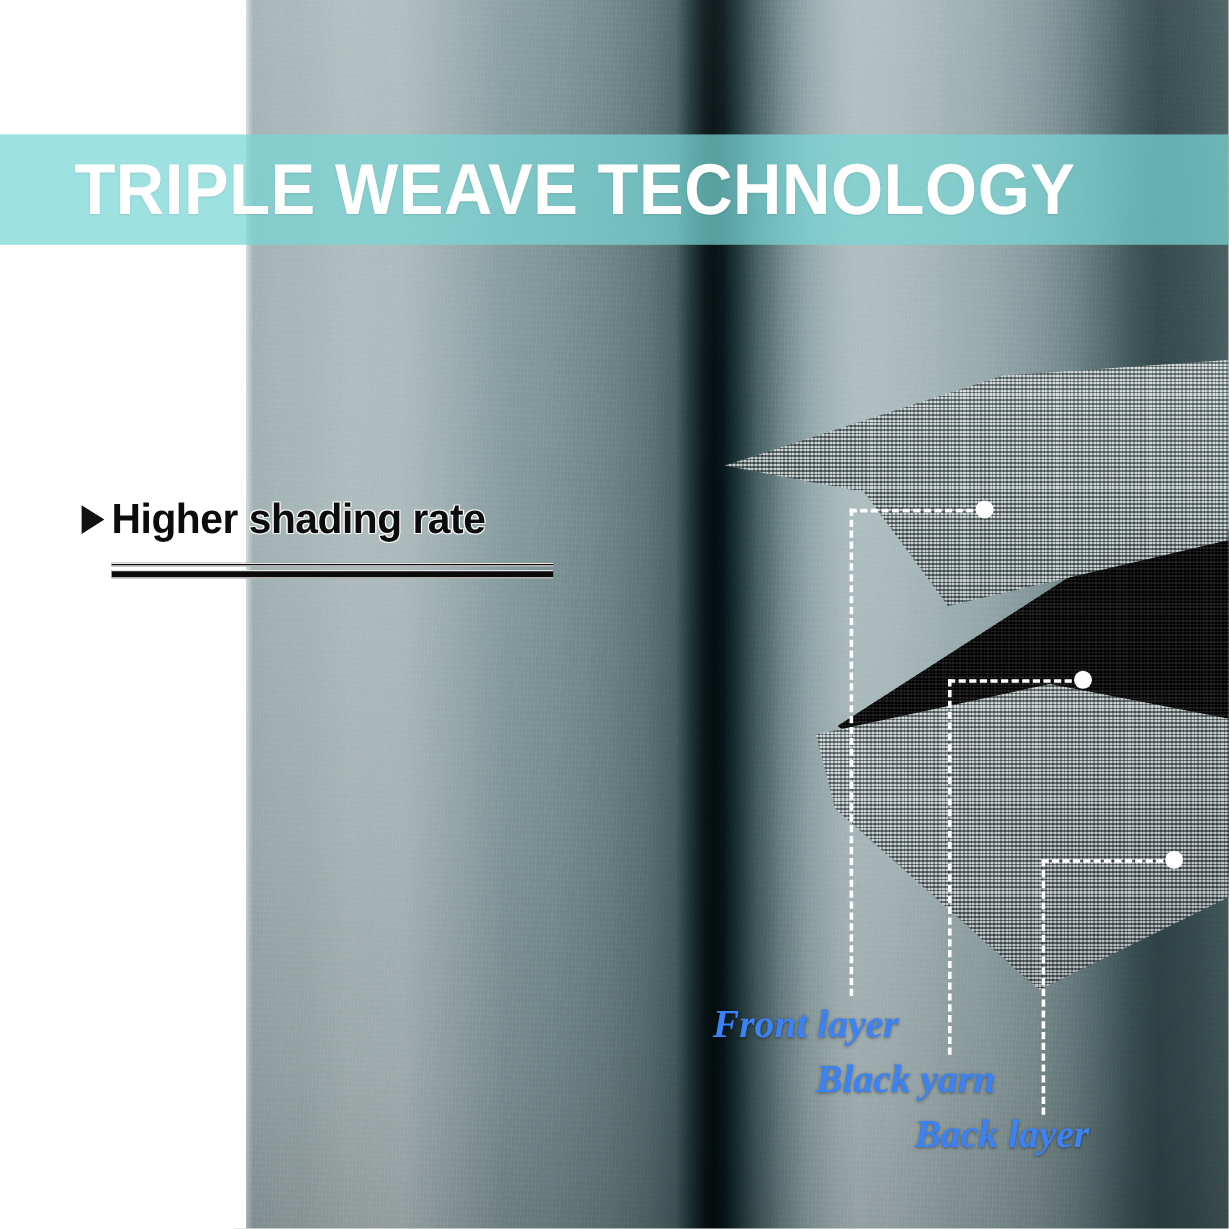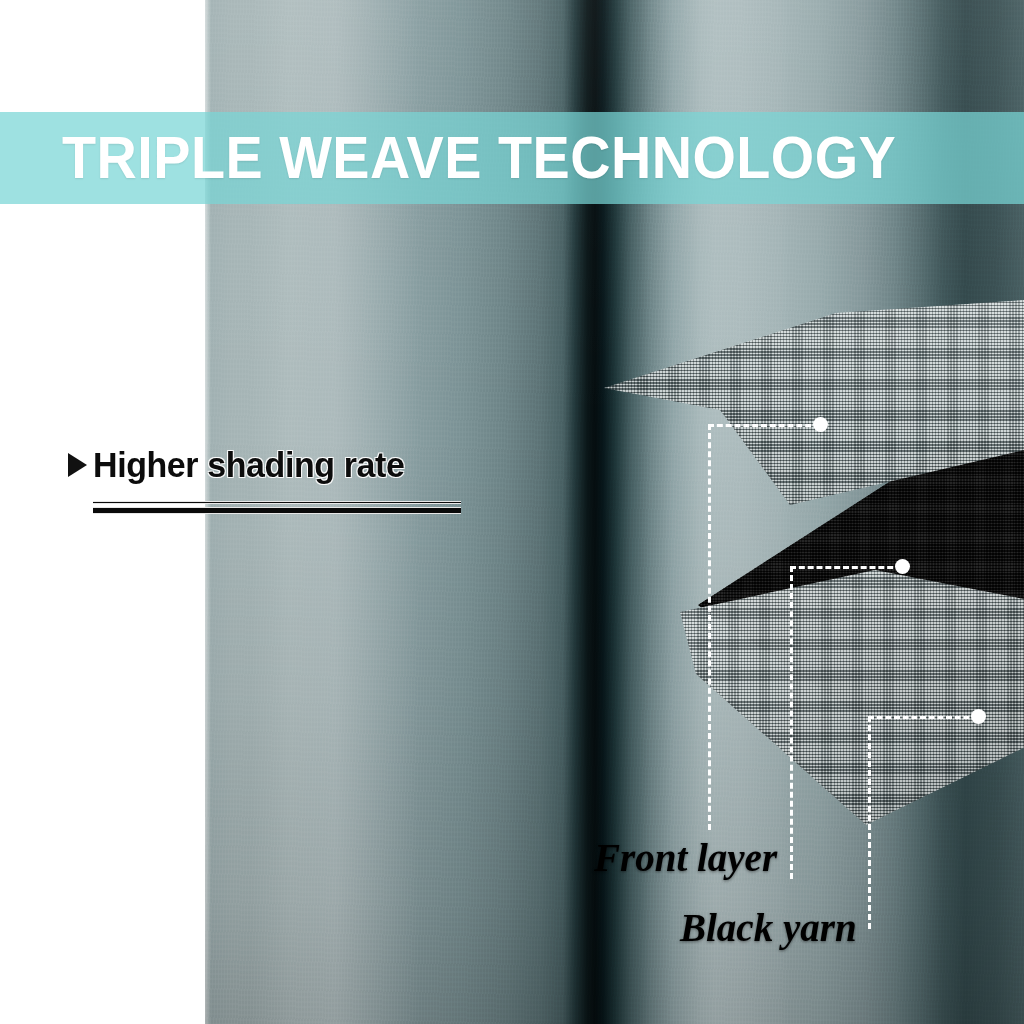--- a/index.html
+++ b/index.html
@@ -119,21 +119,21 @@
     white-space:nowrap;
     text-shadow:0 1px 2px rgba(0,0,0,0.10);
   }
 
   
   .features {
     position:absolute;
     left:68px; top:415px;
     width:520px;
   }
-  .feature { position:relative; margin-bottom:73px;margin-top:32px; }
+  .feature { position:relative; margin-bottom:73px; }
   .feature-row { display:flex; align-items:center; }
   .bullet {
     width:0; height:0;
     border-left:19px solid #111111;
     border-top:12px solid transparent;
     border-bottom:12px solid transparent;
     margin-right:6px;
     flex:0 0 auto;
   }
   .feature-label {
@@ -194,25 +194,25 @@
   }
   .dot {
     position:absolute;
     width:15px; height:15px; border-radius:50%;
     background:#ffffff;
   }
 
   
   .callout {
     position:absolute;
-    color:#000000;
+    color:#3b82f6;
     font-family:"Liberation Serif", serif;
     font-weight:bold;
     font-style:italic;
-    font-size:39px;
+    font-size:33px;
     line-height:1;
     white-space:nowrap;
     text-shadow:0 1px 3px rgba(0,0,0,0.45);
   }
 </style>
 </head>
 <body>
 
 <div id="stage">
 
@@ -274,17 +274,18 @@
 
     <div class="dash-h" style="left:790px; top:566px; width:112px;"></div>
     <div class="dash-v" style="left:790px; top:566px; height:313px;"></div>
     <div class="dot" style="left:895px; top:559px;"></div>
 
     <div class="dash-h" style="left:868px; top:716px; width:110px;"></div>
     <div class="dash-v" style="left:868px; top:716px; height:213px;"></div>
     <div class="dot" style="left:971px; top:709px;"></div>
 
     <div class="callout" style="left:594px; top:838px;">Front layer</div>
-    <div class="callout" style="left:680px; top:884px;margin-top:24px;">Black yarn</div>
+    <div class="callout" style="left:680px; top:884px;">Black yarn</div>
+    <div class="callout" style="left:762px; top:930px;">Back layer</div>
 
   </div>
 
 </div>
 
 </body></html>

